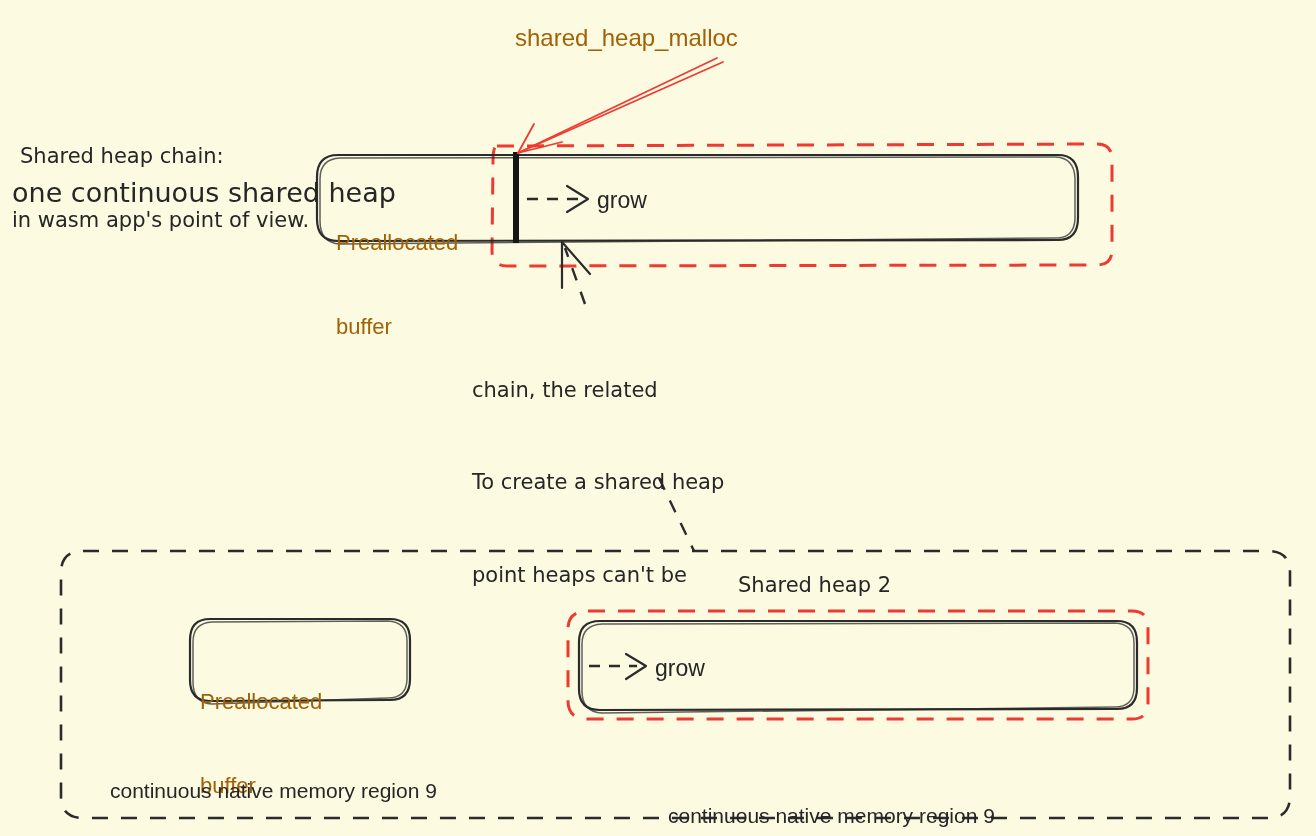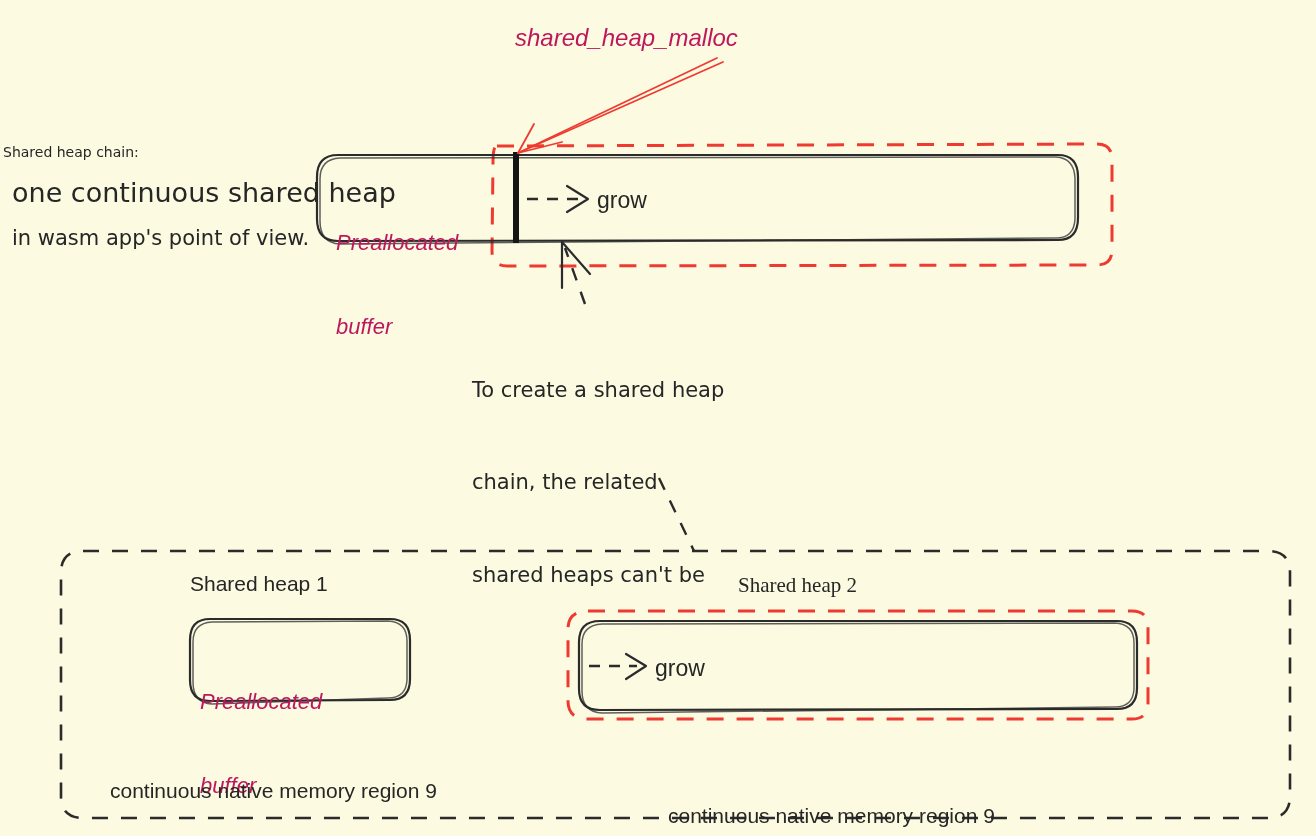--- a/index.html
+++ b/index.html
@@ -29,22 +29,21 @@
     height: 836px;
     pointer-events: none;
   }
   .txt {
     position: absolute;
     white-space: pre;
     color: #262626;
     line-height: 1.33;
   }
   .red {
-    color: #be185d;
-    font-style: italic;
+    color: #a16207;
   }
   .hand {
     font-family: "DejaVu Sans", sans-serif;
   }
   .sans {
     font-family: "Liberation Sans", sans-serif;
   }
   .ctr {
     text-align: left;
   }
@@ -206,51 +205,50 @@
     <g>
       <path class="gdash" d="M 589,666 L 637,666"></path>
       <path class="kline" d="M 626,654 L 646,666 L 626,679"></path>
     </g>
 
   </svg>
 
   <div class="txt sans red" style="left:515px; top:22px; font-size:24px;">shared_heap_malloc</div>
 
   <div>
-    <div class="txt hand" style="left:3px; top:143px; font-size:14px;">Shared heap chain:</div>
+    <div class="txt hand" style="left:20px; top:143px; font-size:21px;">Shared heap chain:</div>
     <div class="txt hand" style="left:12px; top:175px; font-size:27px;">one continuous shared heap</div>
-    <div class="txt hand" style="left:12px; top:207px; font-size:21px;margin-top:18px;">in wasm app's point of view.</div>
+    <div class="txt hand" style="left:12px; top:207px; font-size:21px;">in wasm app's point of view.</div>
   </div>
 
   <div class="txt sans red ctr" style="left:336px; top:173px; width:160px; font-size:22px; line-height:1.27;">
     <div>Preallocated</div>
     <div>buffer</div>
   </div>
 
   <div class="txt sans" style="left:597px; top:185px; font-size:23px;">grow</div>
 
   <div class="txt hand ctr" style="left:472px; top:313px; width:310px; font-size:21px; line-height:1.47;">
+    <div>chain, the related</div>
     <div>To create a shared heap</div>
-    <div>chain, the related</div>
-    <div>shared heaps can't be</div>
-  </div>
-
-  <div class="txt sans ctr" style="left:190px; top:570px; width:220px; font-size:21px;">Shared heap 1</div>
+    <div>point heaps can't be</div>
+  </div>
+
 
   <div class="txt sans red ctr" style="left:200px; top:632px; width:200px; font-size:22px; line-height:1.27;">
     <div>Preallocated</div>
     <div>buffer</div>
   </div>
 
   <div class="txt sans ctr" style="left:110px; top:717px; width:380px; font-size:21px; line-height:1.4;">
     <div>continuous native memory region 9</div>
     
   </div>
 
-  <div class="txt hand ctr" style="left:738px; top:572px; width:240px; font-size:21px;font-family:Liberation Serif, serif;">Shared heap 2</div>
+  <div class="txt hand ctr" style="left:738px; top:572px; width:240px; font-size:21px;">Shared heap 2</div>
 
   <div class="txt sans" style="left:655px; top:653px; font-size:23px;">grow</div>
 
   <div class="txt sans ctr" style="left:668px; top:742px; width:380px; font-size:21px; line-height:1.4;">
     <div>continuous native memory region 9</div>
     
   </div>
 
 </div>
 

